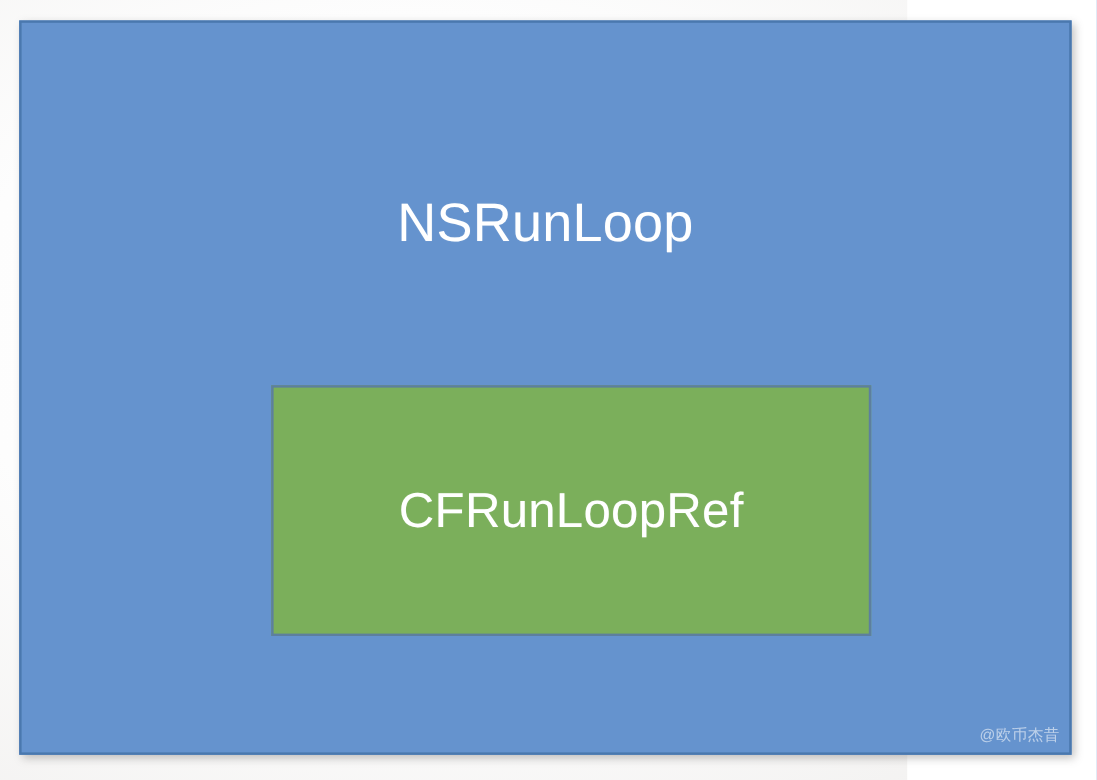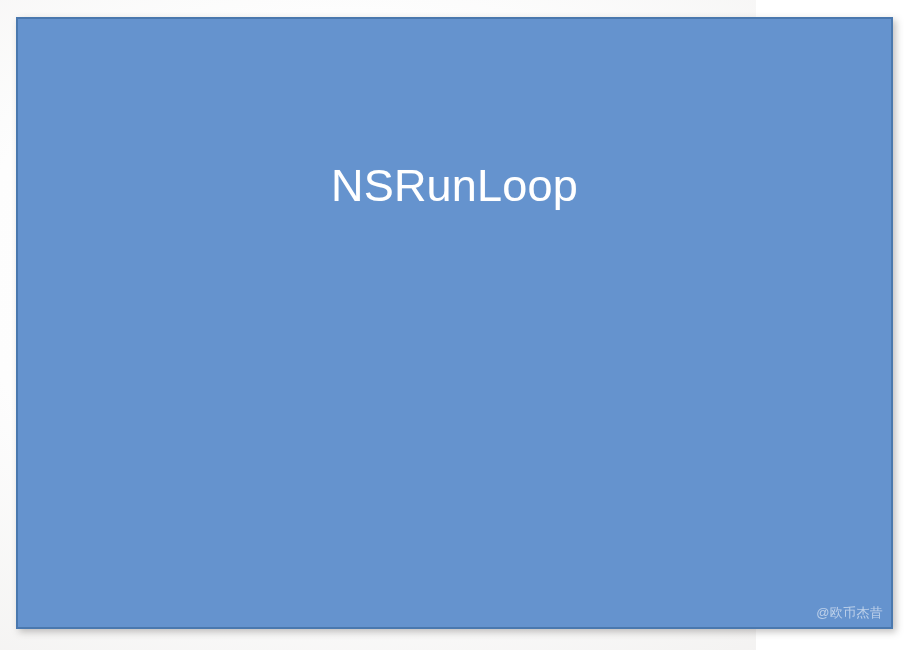--- a/index.html
+++ b/index.html
@@ -91,18 +91,21 @@
 </style>
 </head>
 <body>
 
 <div id="canvas">
 
   <div id="outer-box">
 
     <div id="outer-label">NSRunLoop</div>
 
+    <div id="inner-box">
+      <div id="inner-label">CFRunLoopRef</div>
+    </div>
 
     <div id="watermark">@欧币杰昔</div>
 
   </div>
 
 </div>
 
 </body></html>

